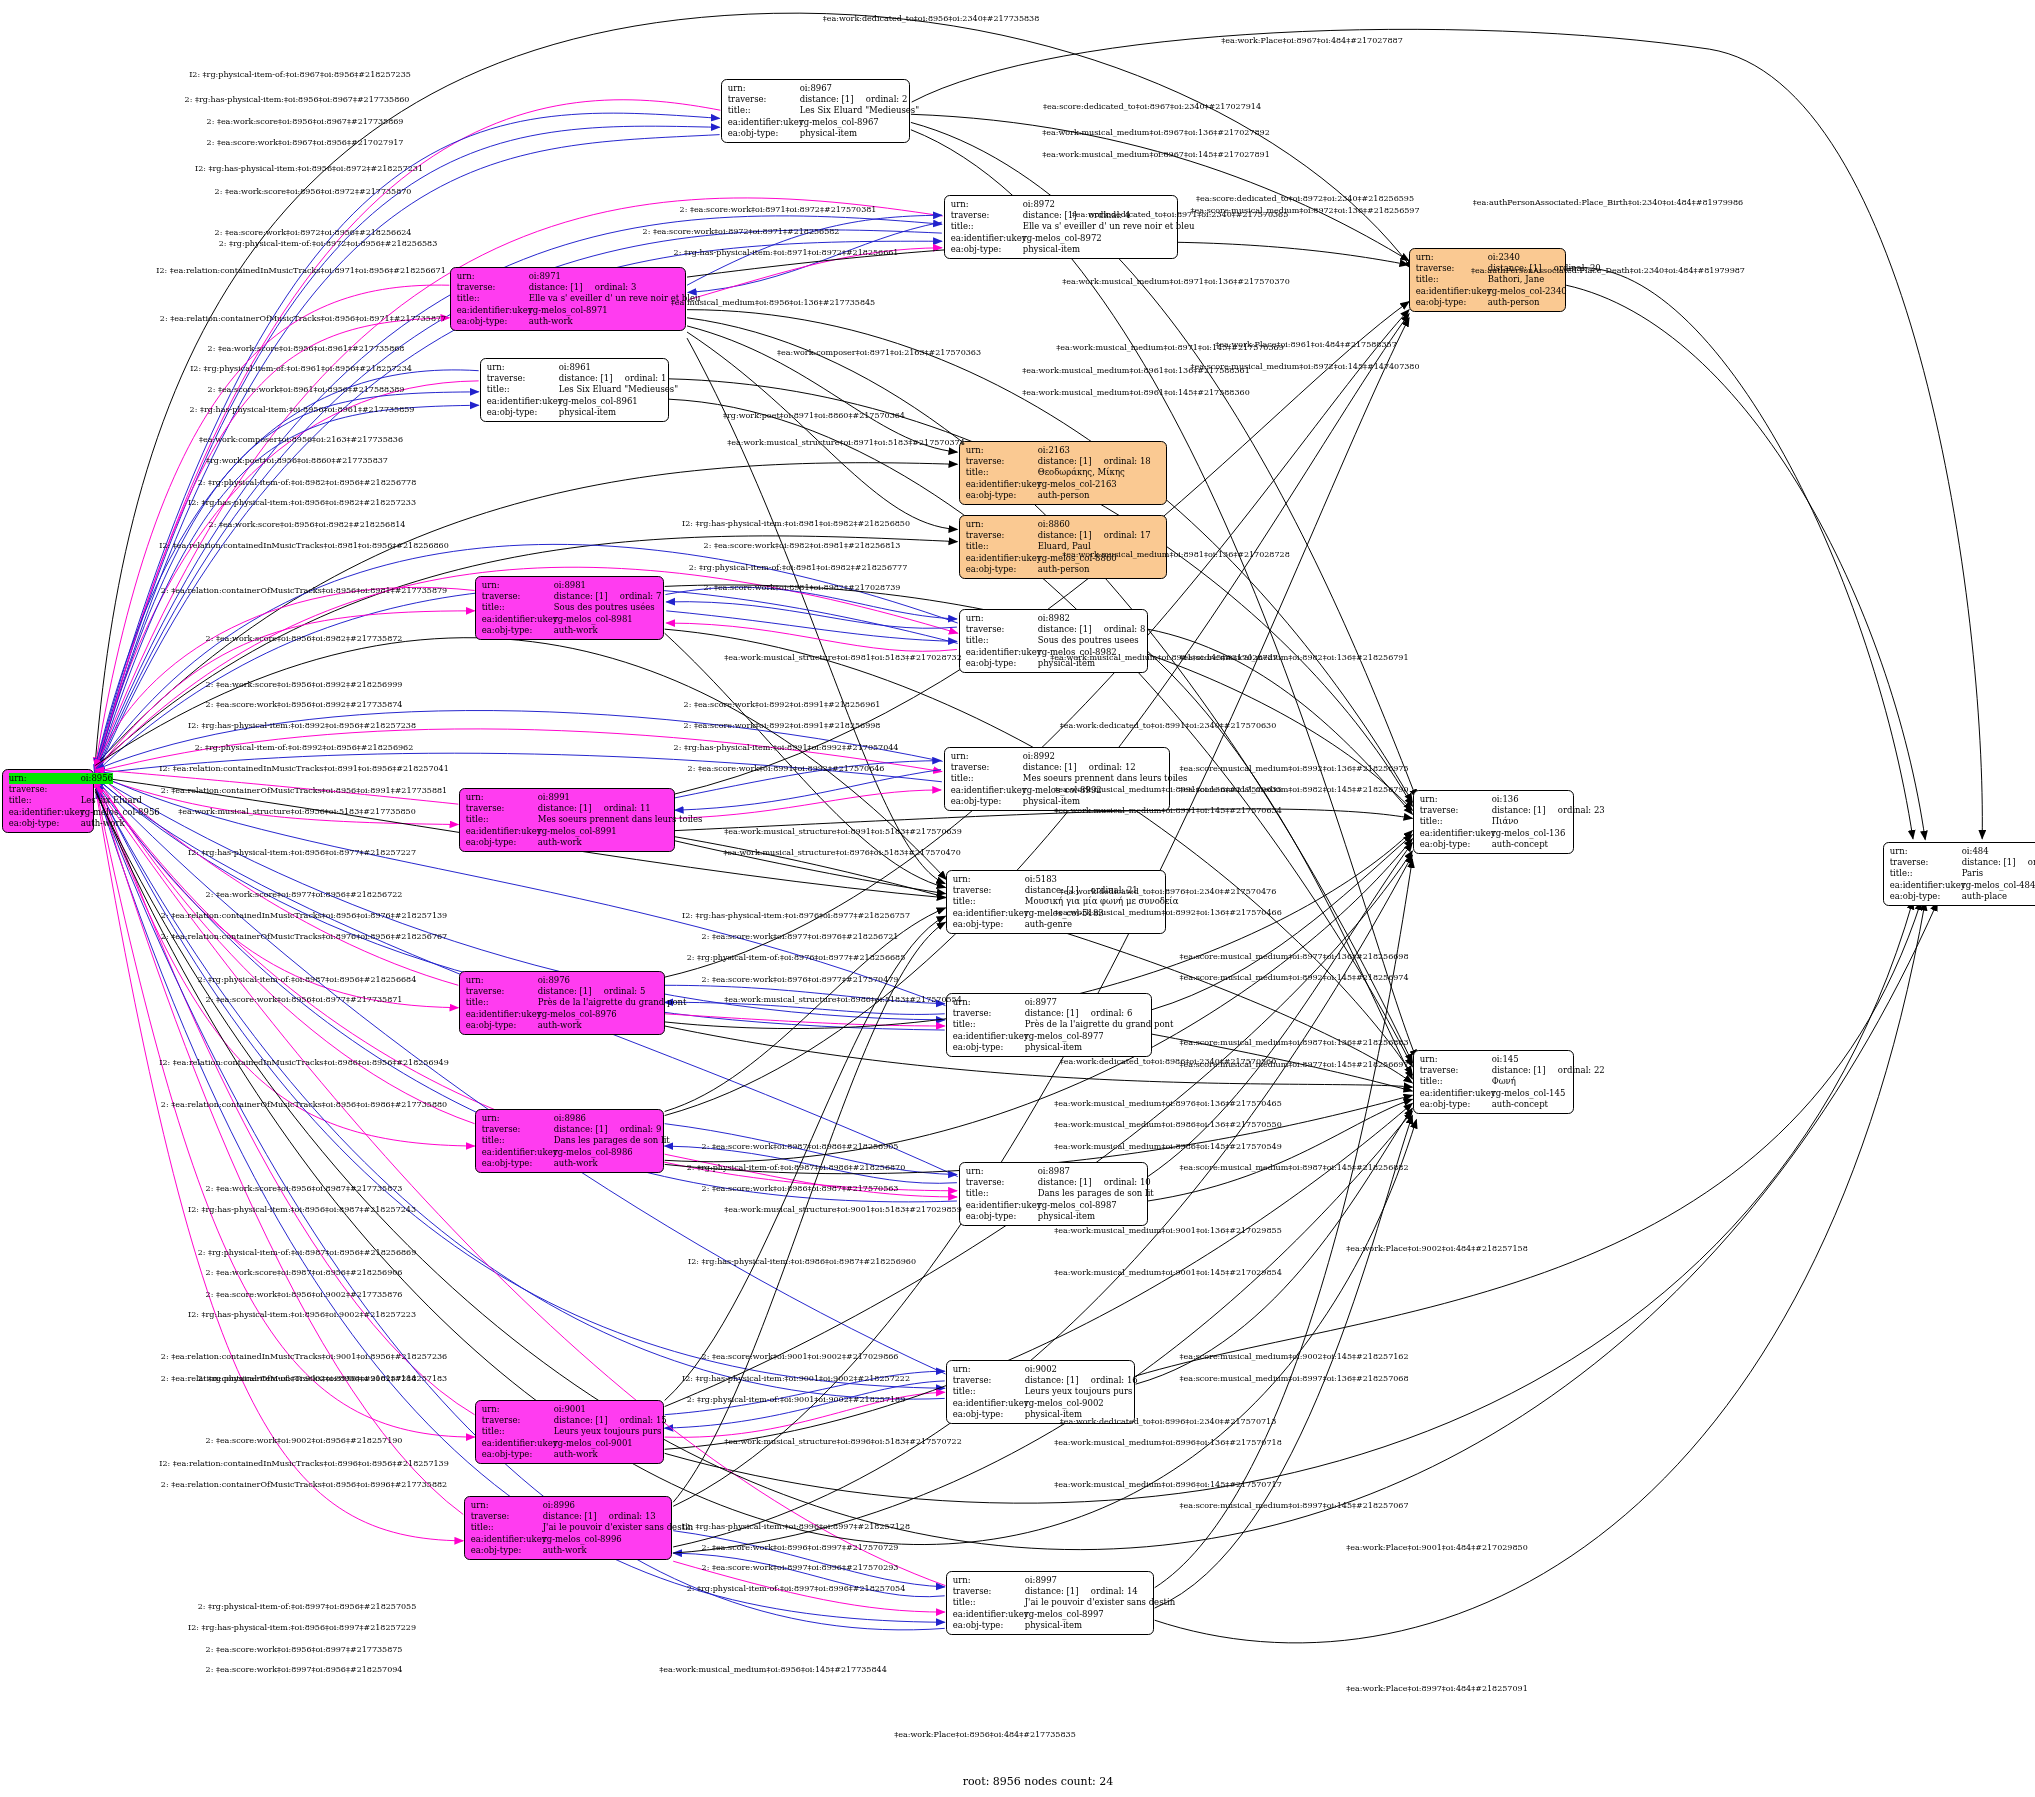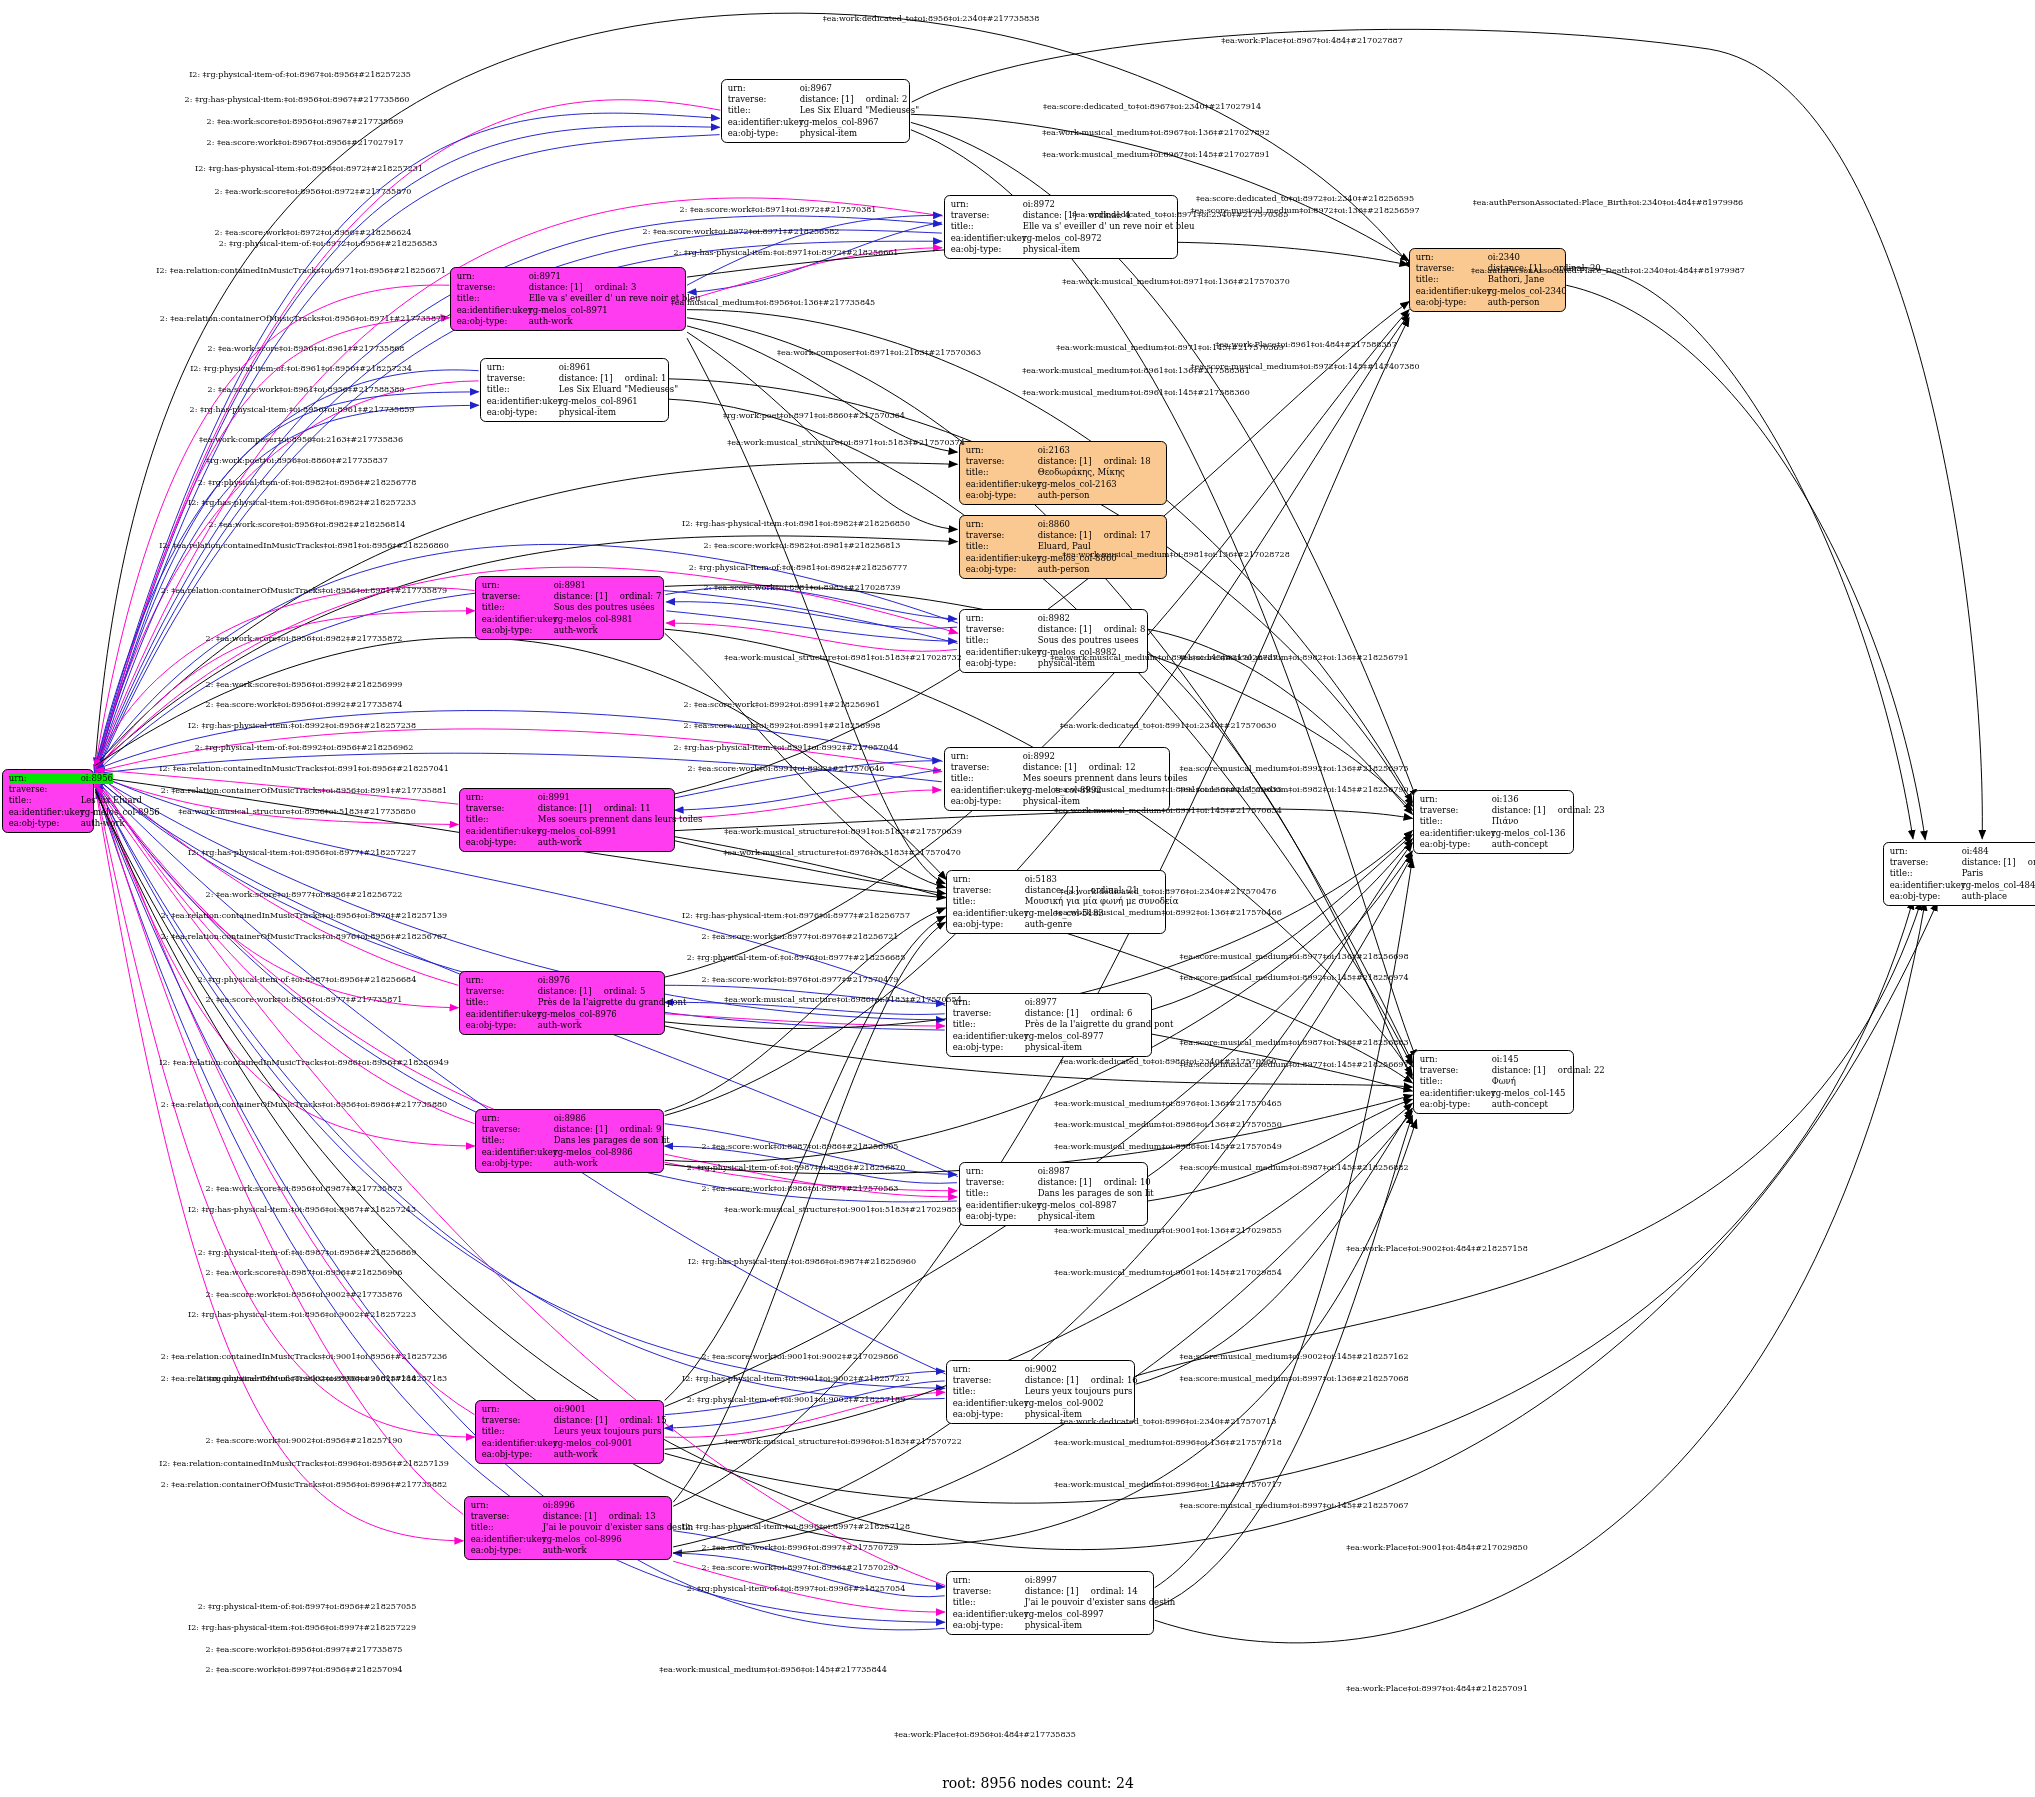--- a/index.html
+++ b/index.html
@@ -36,21 +36,21 @@
   .elabel{
     position:absolute;
     font-size:8px;
     color:#000;
     white-space:nowrap;
     transform:translate(-50%,-50%);
     font-family:"DejaVu Serif","Liberation Serif",serif;
   }
   .footer{
     position:absolute;
-    font-size:14px;
+    font-size:11px;
     color:#000;
     white-space:nowrap;
     transform:translateX(-50%);
   }
 </style>
 </head>
 <body>
 
 <div id="canvas">
   <svg id="edgelayer" viewBox="0 0 5103 4416" xmlns="http://www.w3.org/2000/svg">

